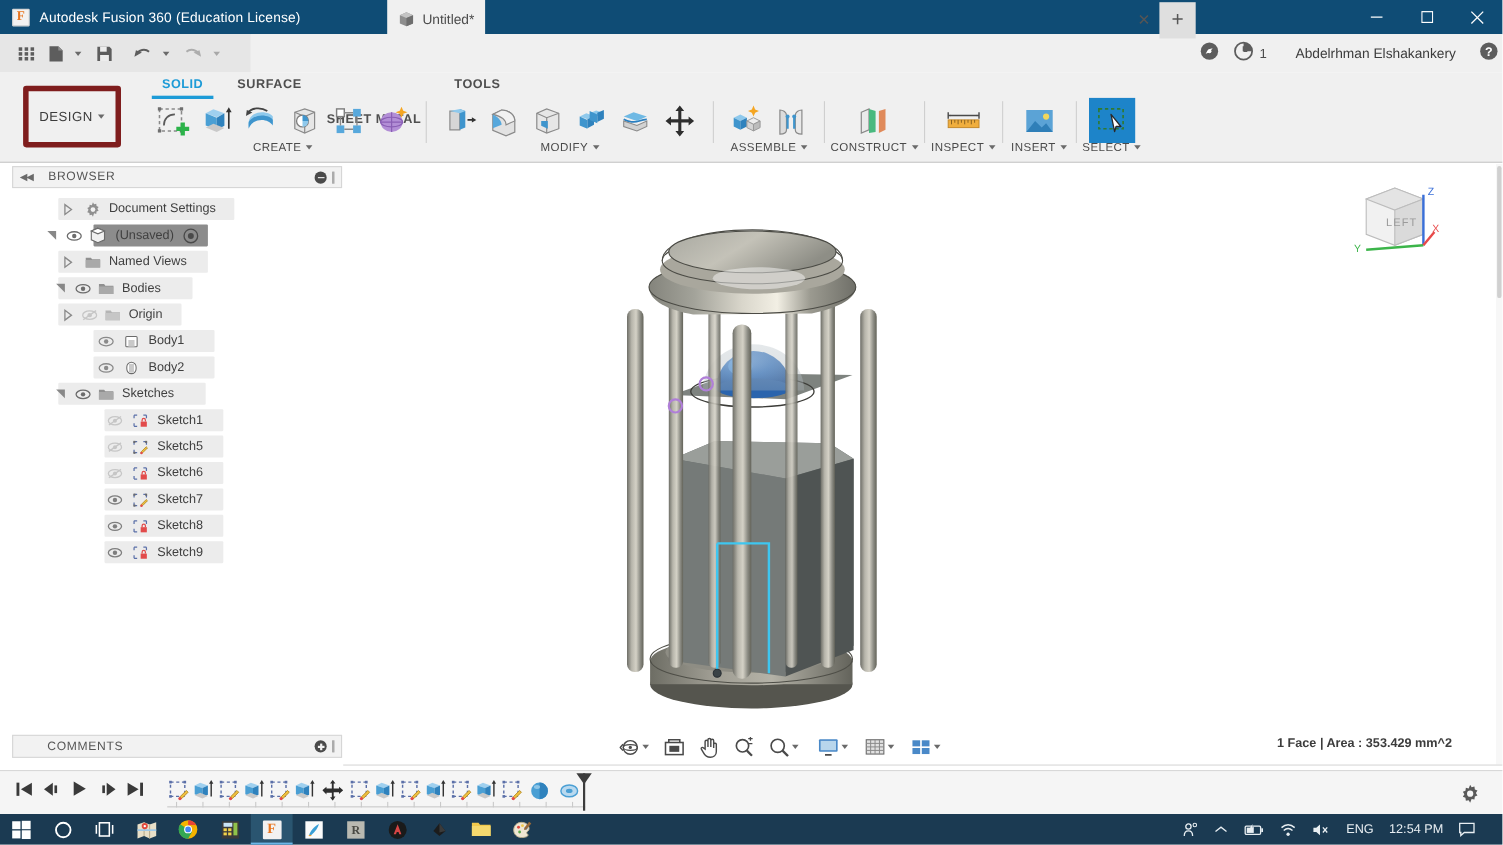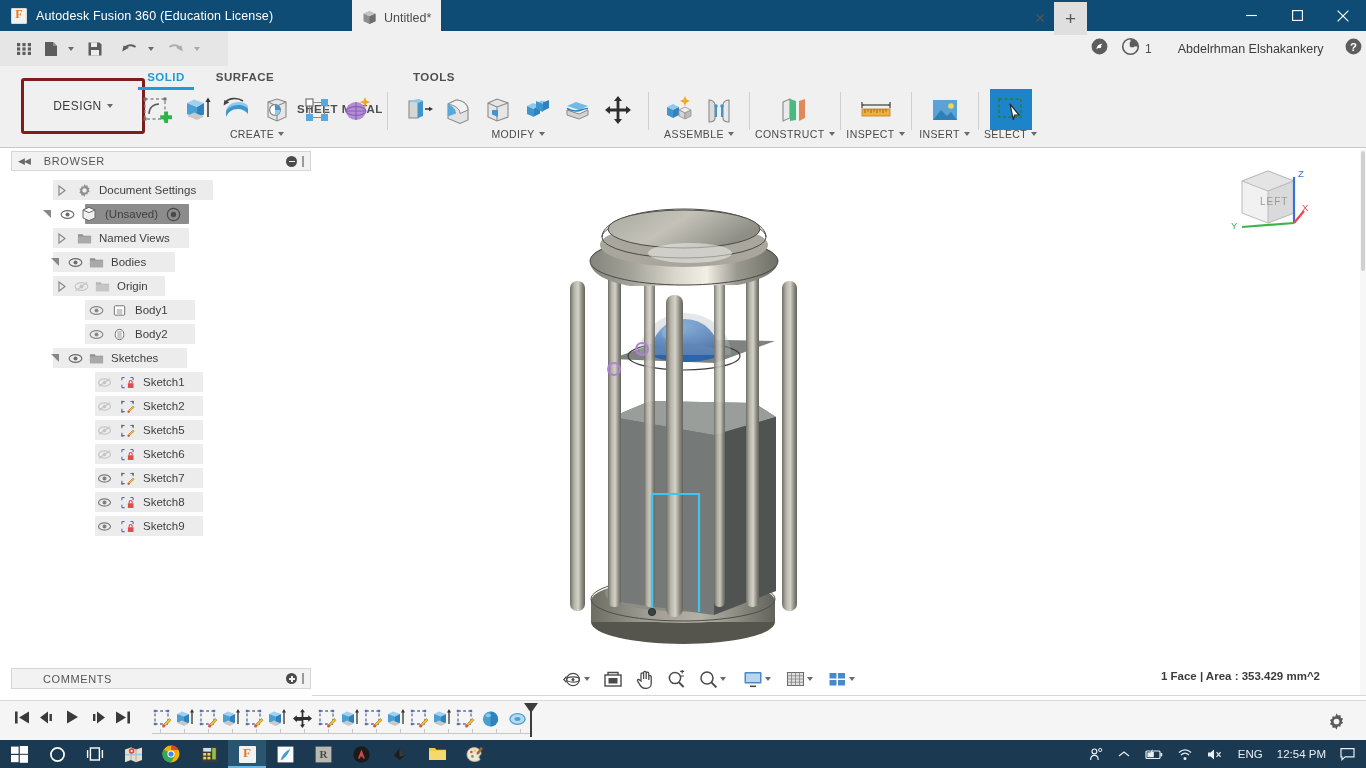--- a/index.html
+++ b/index.html
@@ -77,22 +77,22 @@
   .circ-icon { width: 19px; height: 19px; }
   .jobs-count { font-size: 12px; color: #4c4c4c; margin-left: 1px; }
   .username { font-size: 12.5px; color: #3c3c3c; margin-left: 22px; margin-right: 16px; white-space: nowrap; }
 
   
   .ribbon {
     position: absolute; top: 66px; left: 0; width: 1366px; height: 82px;
     background: #f0f0f0; border-bottom: 1px solid #c8c8c8;
   }
   .design-box {
-    position: absolute; left: 21px; top: 12px; width: 124px; height: 56px;
-    border: 3px solid #7f1d1d; border-radius: 3px; background: #f0f0f0;
+    position: absolute; left: 21px; top: 12px; width: 89px; height: 56px;
+    border: 5px solid #7f1d1d; border-radius: 3px; background: #f0f0f0;
     display: flex; align-items: center; justify-content: center; gap: 5px;
   }
   .design-box span { font-size: 12px; color: #3c3c3c; letter-spacing: .4px; }
   .tabrow { position: absolute; left: 132px; top: 0; height: 20px; display: flex; font-weight: bold; }
   .rtab {
     font-size: 11.5px; letter-spacing: .5px; color: #4f4f4f;
     padding: 5px 0 0 0; text-align: center; position: relative;
   }
   .rtab.active { color: #1d9bd7; }
   .rtab.active::after {
@@ -208,21 +208,21 @@
     background: #1b3a52; display: flex; align-items: center;
   }
   .tb-item {
     width: 38px; height: 28px; display: flex; align-items: center; justify-content: center;
     position: relative;
   }
   .tb-item.active { background: #2a5570; }
   .tb-item.active::after {
     content: ""; position: absolute; left: 0; right: 0; bottom: 0; height: 2px; background: #6bb7e8;
   }
-  .tray { margin-left: auto; display: flex; gap: 0; padding-right: 4px; }
+  .tray { margin-left: auto; display: flex; gap: 0; padding-right: 18px; }
   .tray-item { height: 28px; display: flex; align-items: center; padding: 0 7px; color: #e8eef2; font-size: 11.5px; }
 </style>
 </head>
 <body>
 
 <div id="app">
 
   <div class="titlebar">
     <div class="tb-app-icon"></div>
     <div class="tb-title">Autodesk Fusion 360 (Education License)</div>
@@ -758,42 +758,20 @@
       <div style="width:8px;"></div>
       <svg width="15" height="15" viewBox="0 0 16 16">
         <path d="M2 2.6h3M11 2.6h3M2 2.6v3M14 2.6v3M2 10.4v3M2 13.4h3" stroke="#5a6fa8" stroke-width="1.2" fill="none"></path>
         <rect x="8.4" y="8.8" width="6" height="5" fill="#e24b4b"></rect>
         <path d="M9.8 8.8V7.4a1.6 1.6 0 0 1 3.2 0v1.4" fill="none" stroke="#e24b4b" stroke-width="1.2"></path>
       </svg>
       <div style="width:8px;"></div>
       <span class="tlabel">Sketch1</span>
     </div>
 
-    <div class="trow">
-      <div class="rowbg" style="left:84px;width:108px;"></div>
-      <div style="width:86px;"></div>
-      <svg class="eye" viewBox="0 0 18 18">
-          <ellipse cx="9" cy="9" rx="7.2" ry="4.4" fill="none" stroke="#c6c6c6" stroke-width="1.4"></ellipse>
-          <circle cx="9" cy="9" r="2.2" fill="#c6c6c6"></circle>
-          <line x1="2.4" y1="13.6" x2="15.6" y2="4.4" stroke="#c6c6c6" stroke-width="1.5"></line>
-        </svg>
-      <div style="width:8px;"></div>
-      <svg width="15" height="15" viewBox="0 0 16 16">
-        <path d="M2 2.6h3M11 2.6h3M2 2.6v3M14 2.6v3M2 10.4v3M2 13.4h3" stroke="#5a6fa8" stroke-width="1.2" fill="none"></path>
-        <g fill="#6a6a6a">
-            <rect x="1.3" y="1.9" width="2" height="2"></rect>
-            <rect x="12.7" y="1.9" width="2" height="2"></rect>
-            <rect x="1.3" y="12.5" width="2" height="2"></rect>
-          </g>
-        <path d="M13.8 7.6l1.2 1.2-4.6 4.6-1.8.6.6-1.8z" fill="#f0c040" stroke="#b08820" stroke-width=".8"></path>
-        <circle cx="9.2" cy="13.6" r="1.2" fill="#e24b4b"></circle>
-      </svg>
-      <div style="width:8px;"></div>
-      <span class="tlabel">Sketch2</span>
-    </div>
 
     <div class="trow">
       <div class="rowbg" style="left:84px;width:108px;"></div>
       <div style="width:86px;"></div>
       <svg class="eye" viewBox="0 0 18 18">
           <ellipse cx="9" cy="9" rx="7.2" ry="4.4" fill="none" stroke="#c6c6c6" stroke-width="1.4"></ellipse>
           <circle cx="9" cy="9" r="2.2" fill="#c6c6c6"></circle>
           <line x1="2.4" y1="13.6" x2="15.6" y2="4.4" stroke="#c6c6c6" stroke-width="1.5"></line>
         </svg>
       <div style="width:8px;"></div>

